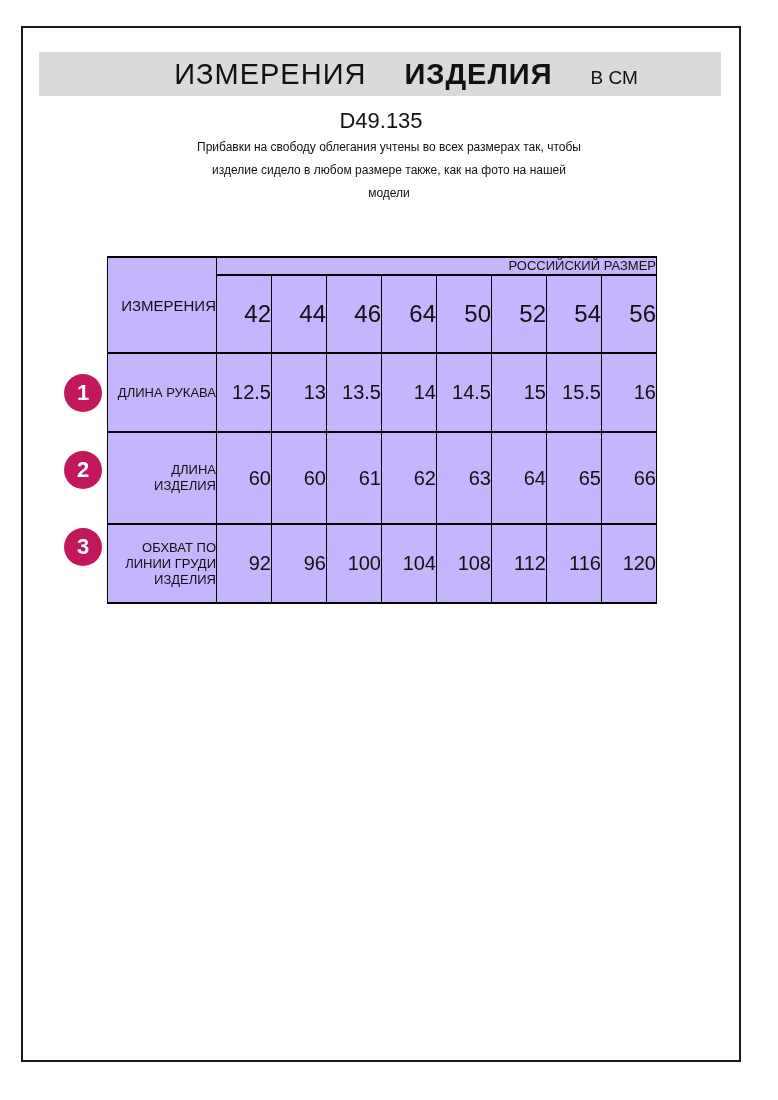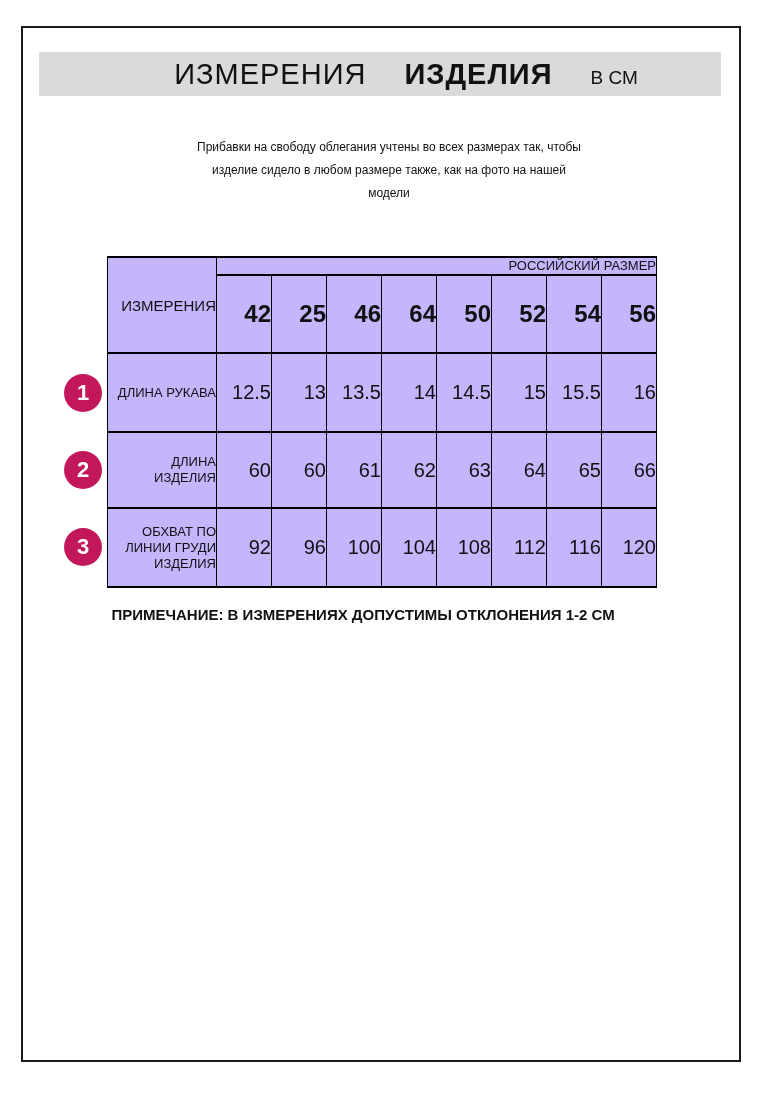--- a/index.html
+++ b/index.html
@@ -59,25 +59,25 @@
     border: 1px solid #000000;
     border-top-width: 2px;
     border-bottom-width: 2px;
     text-align: right;
     vertical-align: middle;
     background: #c4b5fd;
   }
   tr.r-group  { height: 18px; }
   tr.r-sizes  { height: 78px; }
   tr.r-data1  { height: 79px; }
-  tr.r-data2  { height: 76px; }
+  tr.r-data2  { height: 92px; }
   tr.r-data3  { height: 79px; }
   td.corner    { font-size: 15px; }
   td.group     { font-size: 13px; line-height: 16px; }
-  td.size-head { font-size: 24px; font-weight: bold; }
+  td.size-head { font-size: 24px; font-weight: normal; }
   td.rowlabel  { font-size: 13px; line-height: 16px; white-space: pre-line; margin-left: 48px; }
   td.val       { font-size: 20px; }
   .note {
     position: absolute;
     left: 21px; top: 605px; width: 684px;
     text-align: center;
     font-weight: bold;
     font-size: 15px;
     line-height: 20px;
   }
@@ -103,20 +103,21 @@
 
 <div class="canvas">
   <div class="page-border"></div>
 
   <div class="header-bar">
     <span class="t-reg">ИЗМЕРЕНИЯ</span>
     <span class="t-bold">ИЗДЕЛИЯ</span>
     <span class="t-unit">В СМ</span>
   </div>
 
+  <div class="code">D49.135</div>
 
   <div class="intro">Прибавки на свободу облегания учтены во всех размерах так, чтобы
 изделие сидело в любом размере также, как на фото на нашей
 модели</div>
 
   <table class="size-table">
     <colgroup>
       <col style="width:109px">
       <col style="width:55px">
         <col style="width:55px">
@@ -127,21 +128,21 @@
         <col style="width:55px">
         <col style="width:55px">
     </colgroup>
     <tbody>
       <tr class="r-group">
         <td class="corner" rowspan="2">ИЗМЕРЕНИЯ</td>
         <td class="group" colspan="8">РОССИЙСКИЙ РАЗМЕР</td>
       </tr>
       <tr class="r-sizes">
         <td class="size-head">42</td>
-        <td class="size-head">25</td>
+        <td class="size-head">44</td>
         <td class="size-head">46</td>
         <td class="size-head">64</td>
         <td class="size-head">50</td>
         <td class="size-head">52</td>
         <td class="size-head">54</td>
         <td class="size-head">56</td>
       </tr>
       <tr class="r-data1">
         <td class="rowlabel">ДЛИНА РУКАВА</td>
         <td class="val">12.5</td>
@@ -184,14 +185,13 @@
   <div class="marker marker-1">
     <span>1</span>
   </div>
   <div class="marker marker-2">
     <span>2</span>
   </div>
   <div class="marker marker-3">
     <span>3</span>
   </div>
 
-  <div class="note">ПРИМЕЧАНИЕ: В ИЗМЕРЕНИЯХ ДОПУСТИМЫ ОТКЛОНЕНИЯ 1-2 СМ</div>
 </div>
 
 </body></html>

